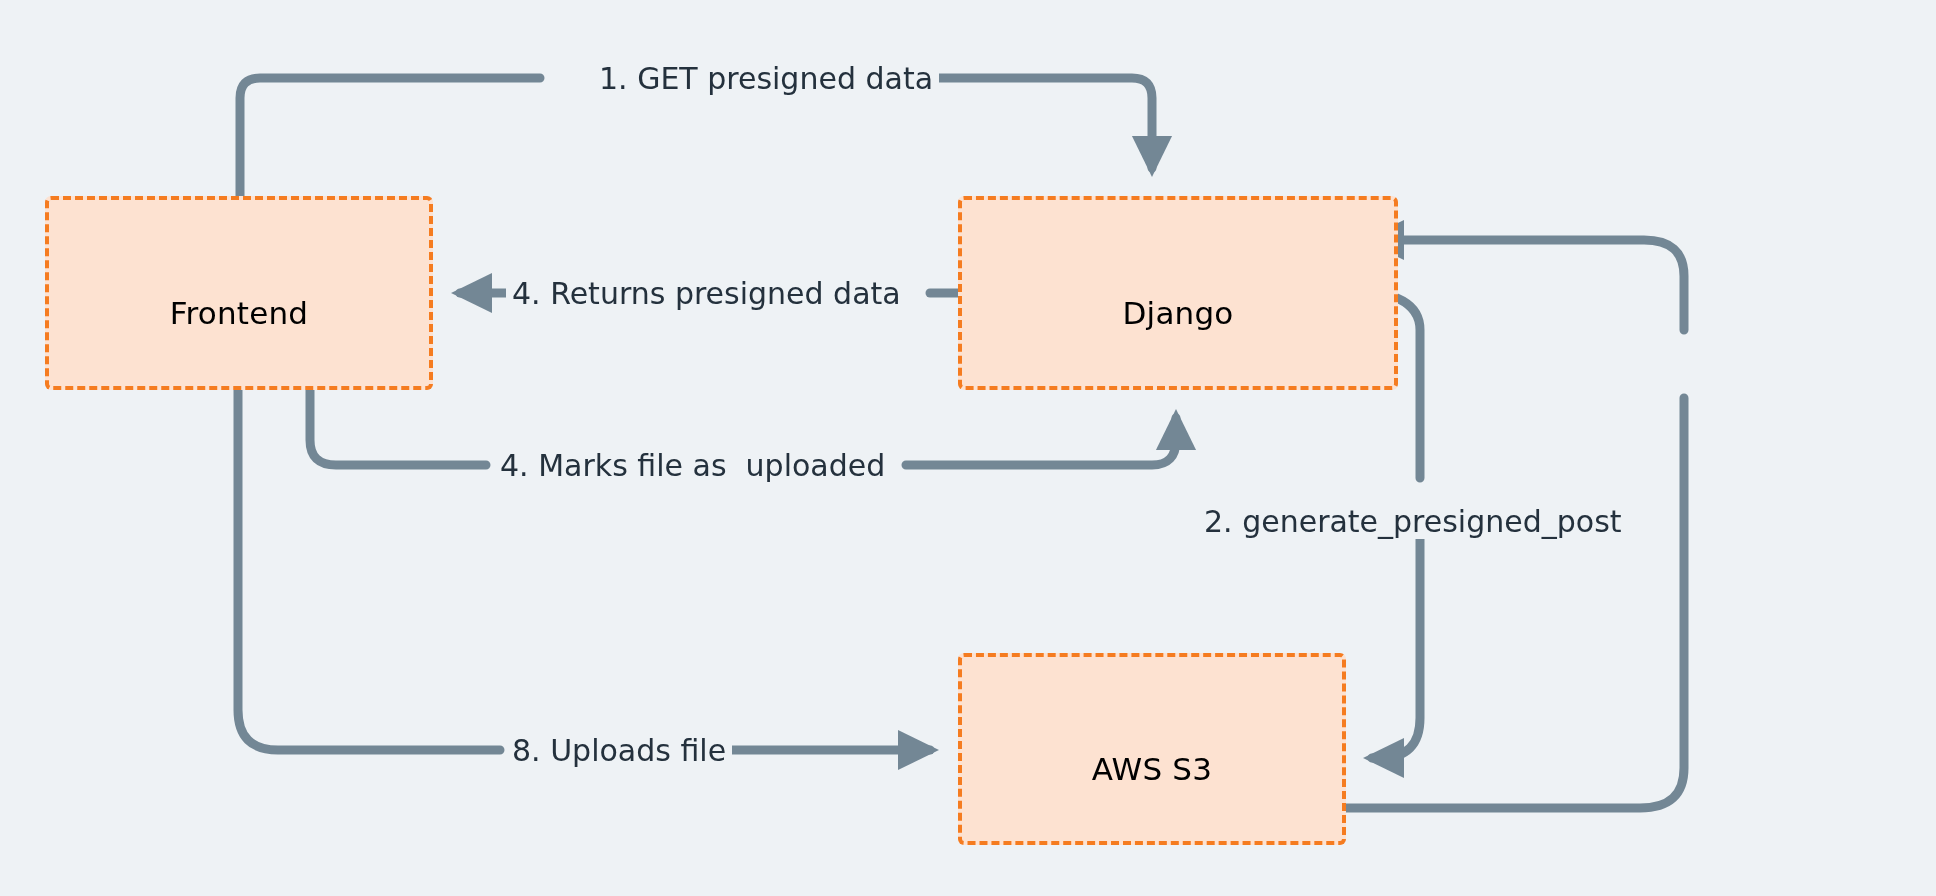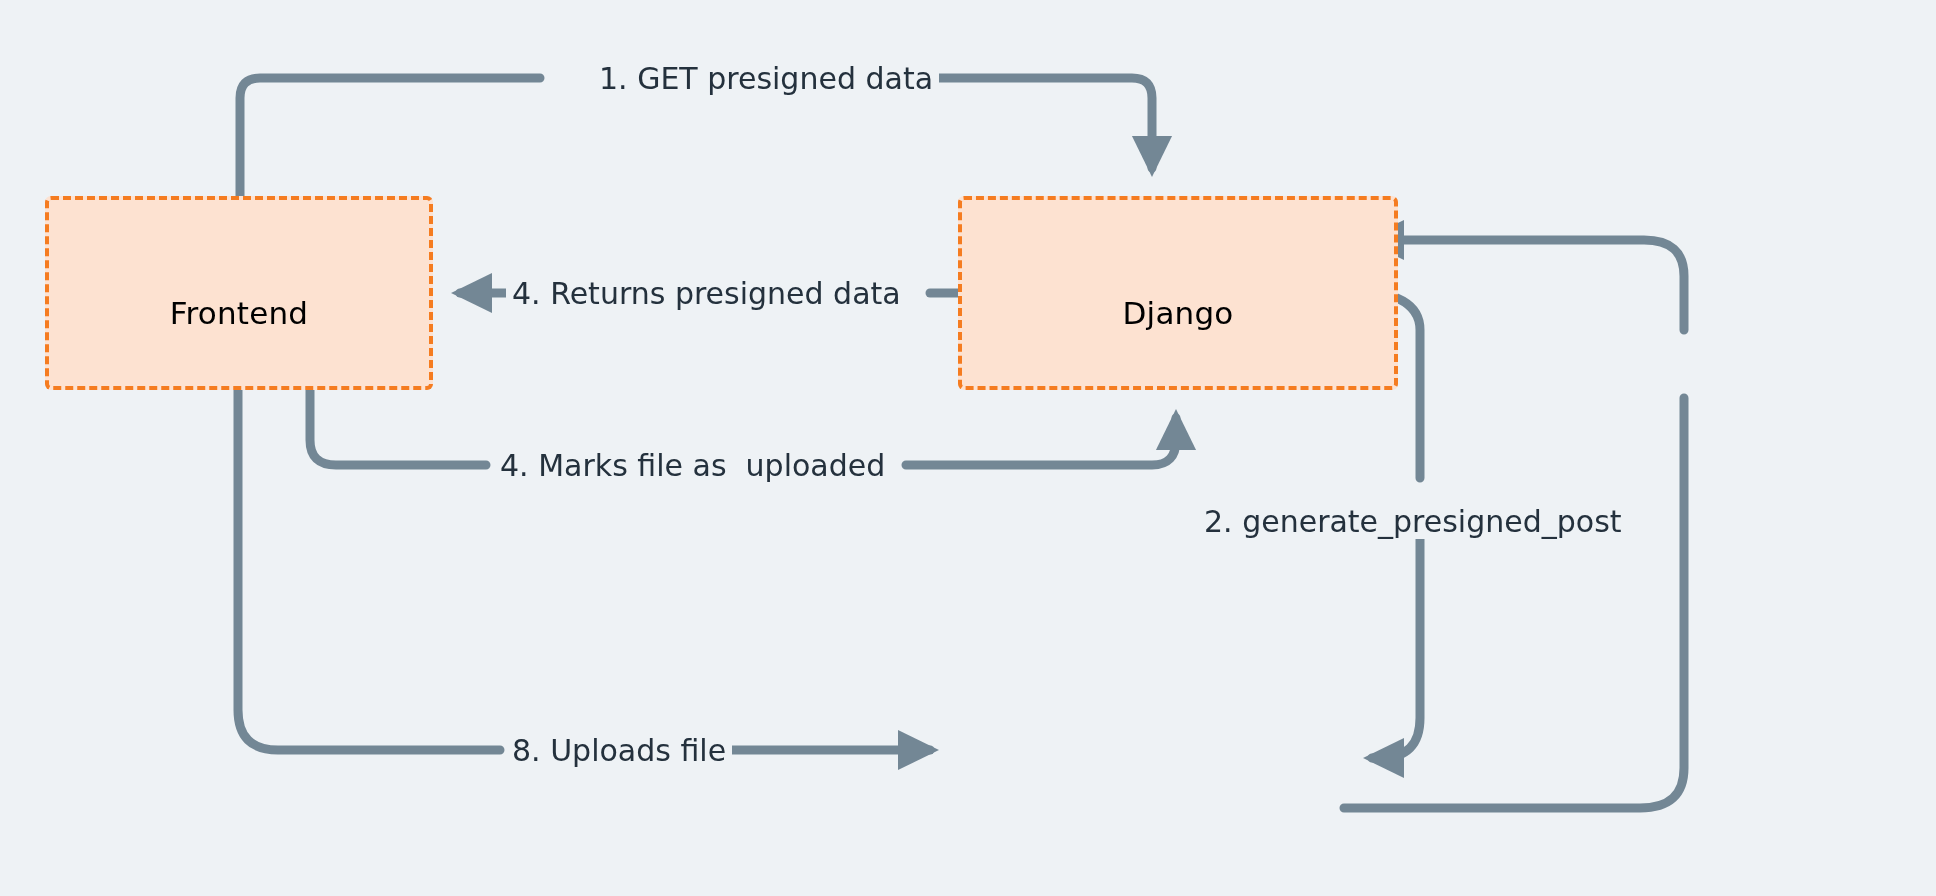--- a/index.html
+++ b/index.html
@@ -89,20 +89,23 @@
   </svg>
 
   <div class="node-box" style="left:45px; top:196px; width:388px; height:194px;">
     <span class="node-label">Frontend</span>
   </div>
 
   <div class="node-box" style="left:958px; top:196px; width:440px; height:194px;">
     <span class="node-label">Django</span>
   </div>
 
+  <div class="node-box" style="left:958px; top:653px; width:388px; height:192px;">
+    <span class="node-label">AWS S3</span>
+  </div>
 
   <div class="edge-label" style="left:545px; top:62px;margin-left:48px;">1. GET presigned data</div>
 
   <div class="edge-label" style="left:1198px; top:493px;margin-top:12px;">2. generate_presigned_post</div>
 
 
   <div class="edge-label" style="left:506px; top:277px;">4. Returns presigned data</div>
 
   <div class="edge-label" style="left:506px; top:734px;">8. Uploads file</div>
 

